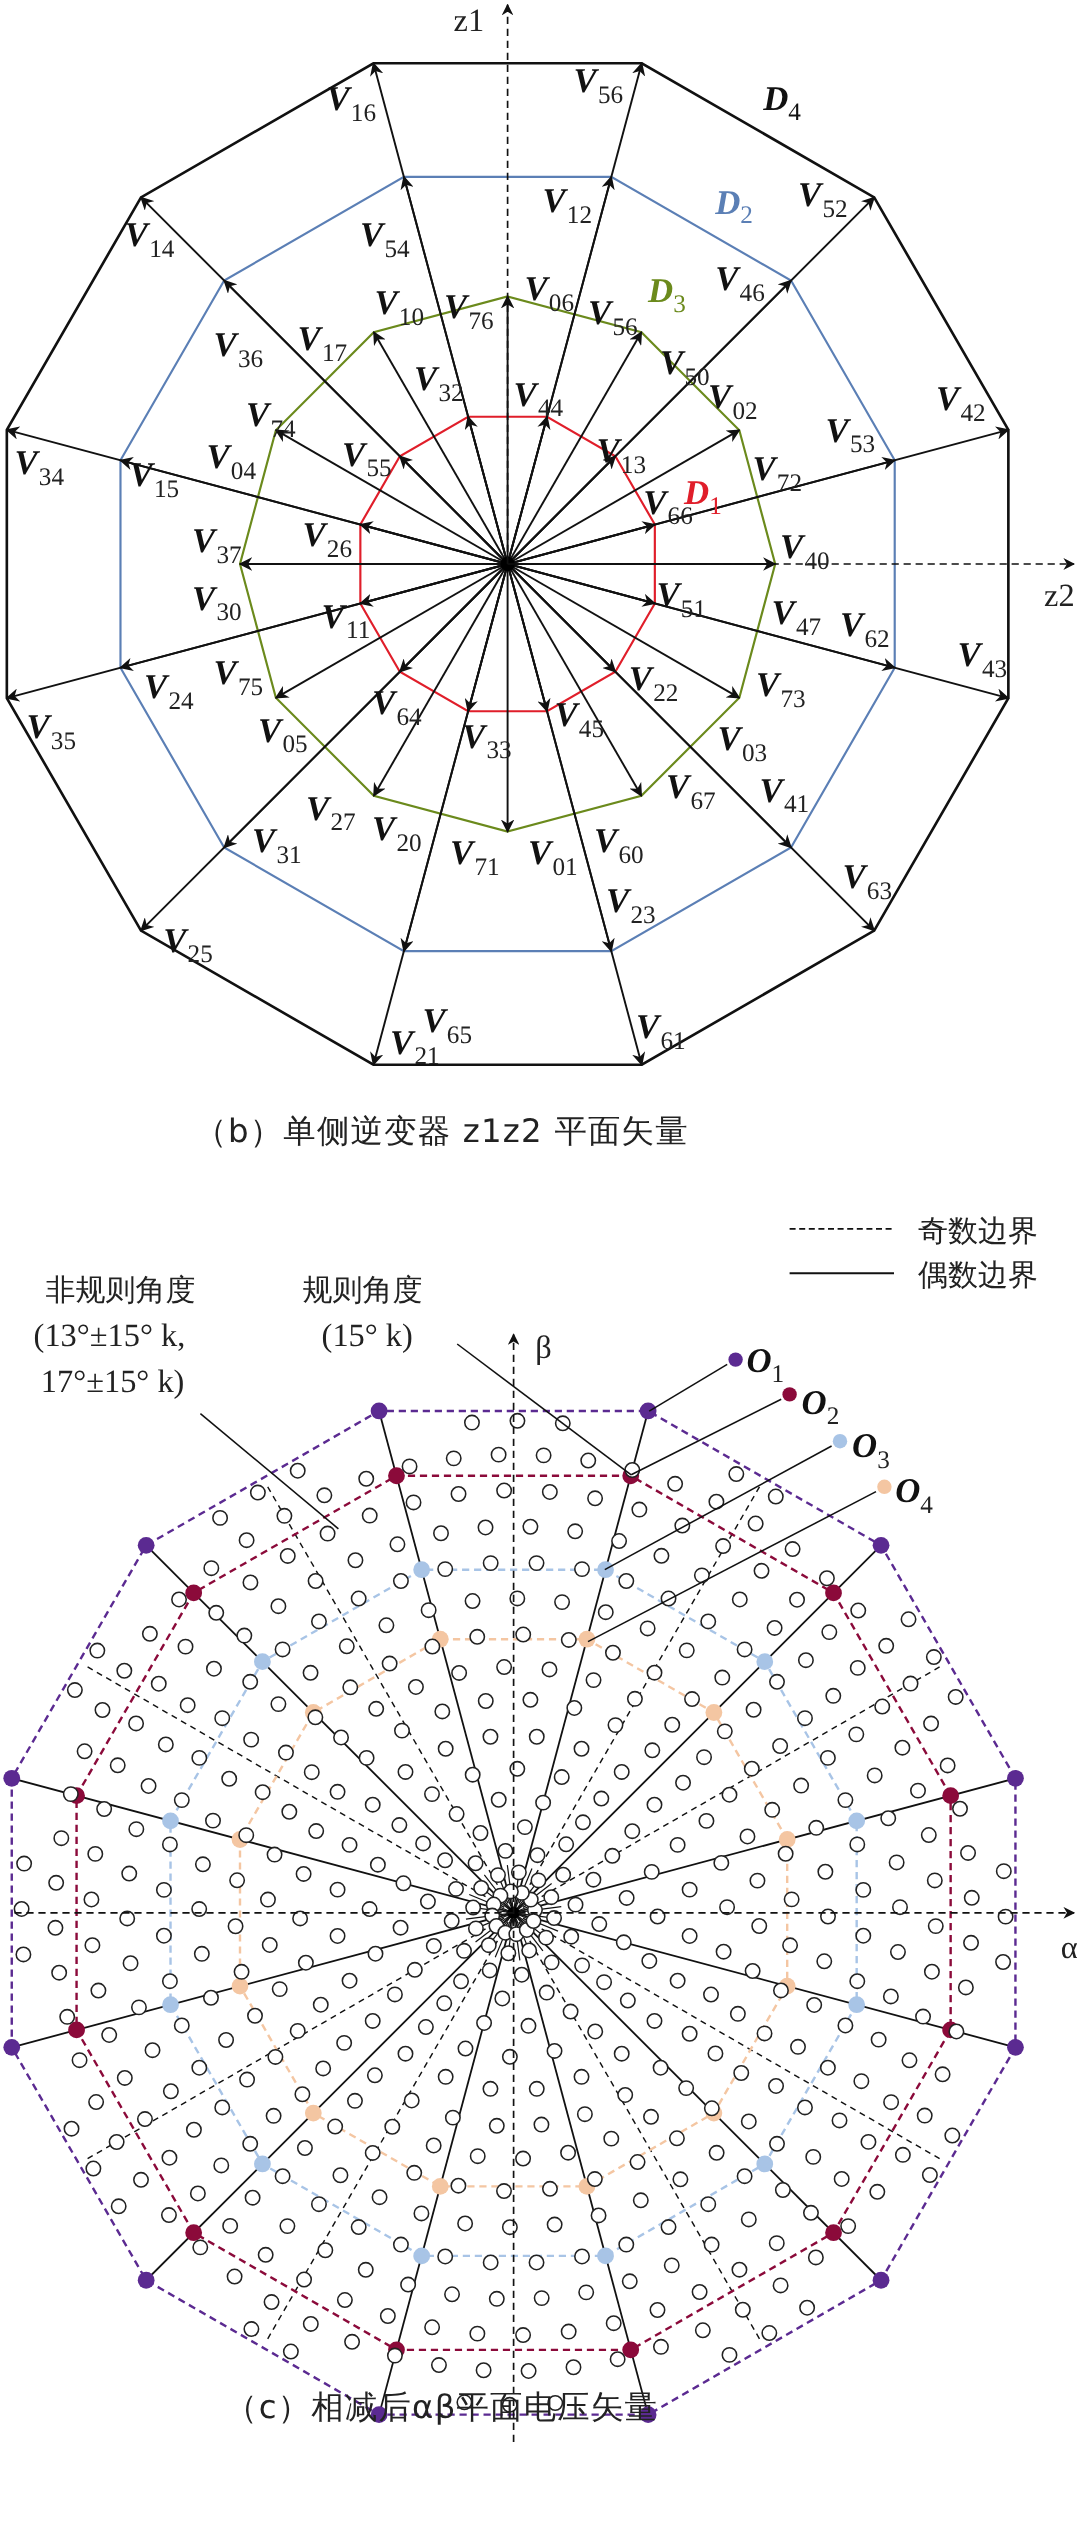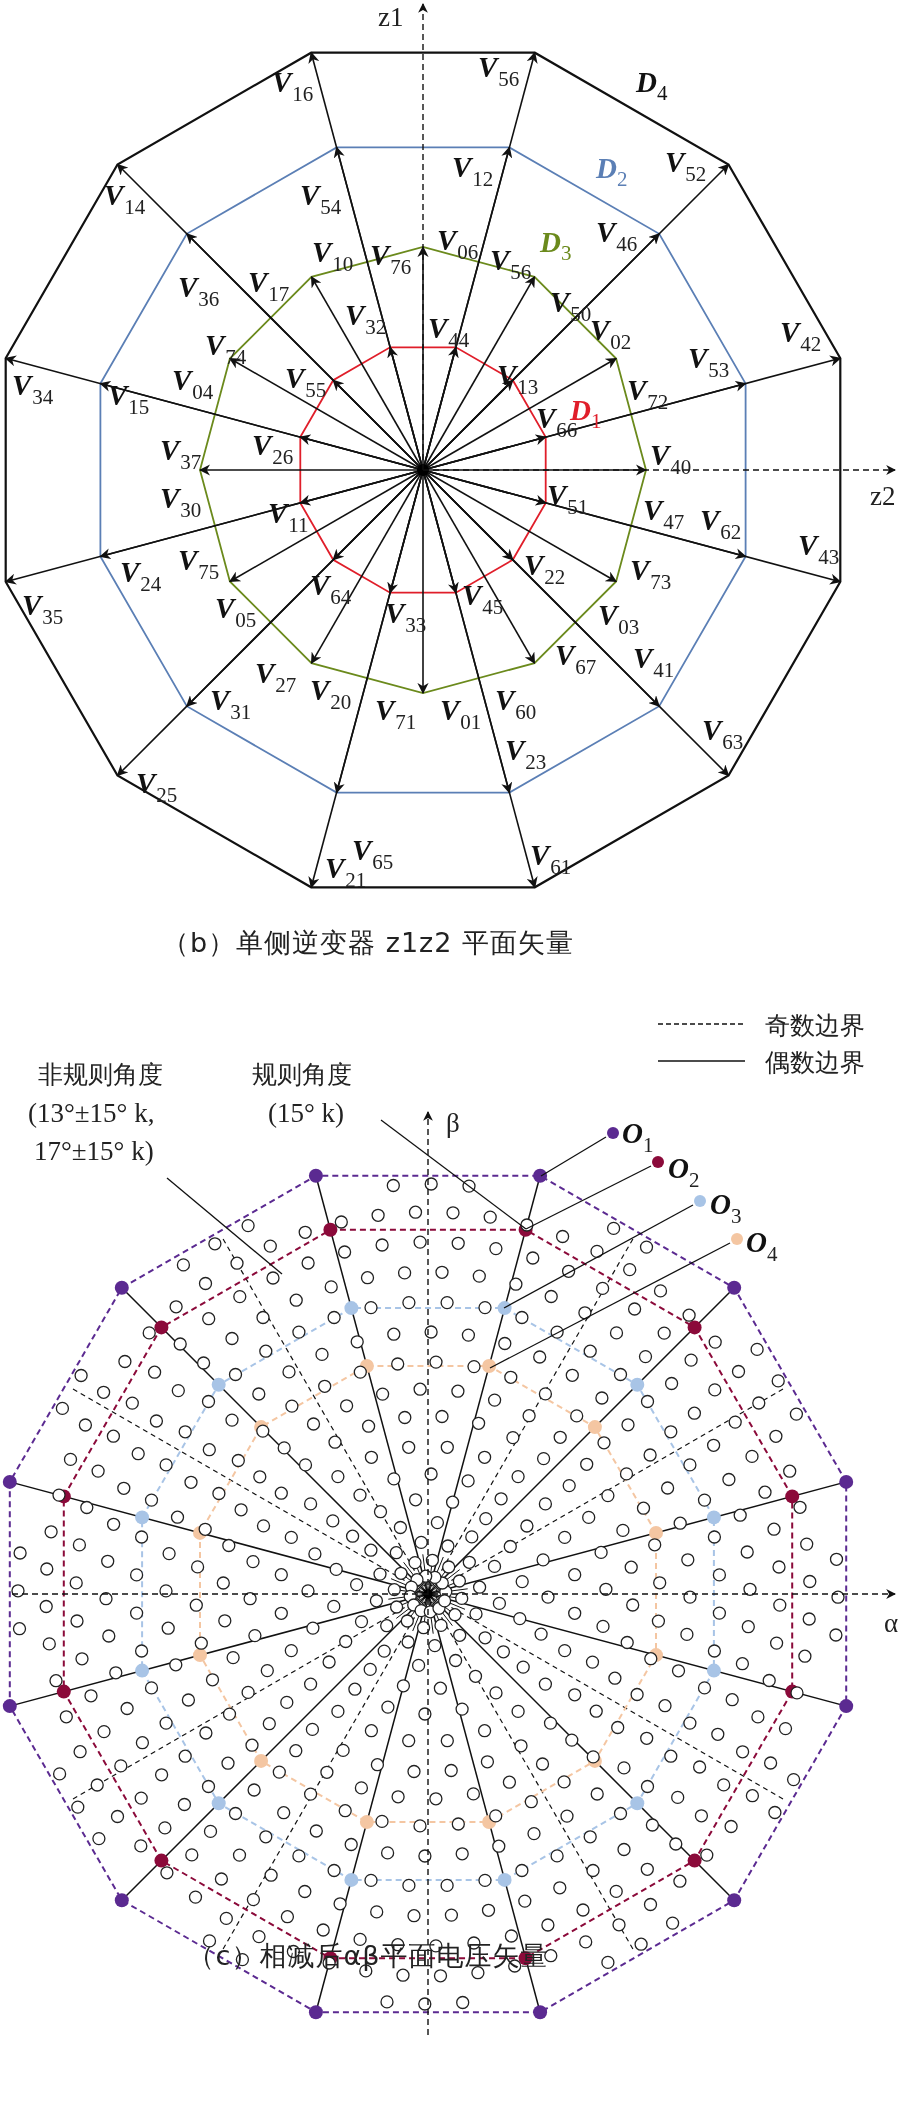--- a/index.html
+++ b/index.html
@@ -803,13 +803,13 @@
       <text x="668" y="1178" class="vlab">O<tspan class="vsub" dy="9">2</tspan></text>
       <line x1="504" y1="1308" x2="693" y2="1205" stroke="#111" stroke-width="1.3"></line>
       <circle cx="700" cy="1201" r="6" fill="#a8c4e6"></circle>
       <text x="710" y="1214" class="vlab">O<tspan class="vsub" dy="9">3</tspan></text>
       <line x1="490" y1="1368" x2="730" y2="1243" stroke="#111" stroke-width="1.3"></line>
       <circle cx="737" cy="1239" r="6" fill="#f4c6a2"></circle>
       <text x="746" y="1252" class="vlab">O<tspan class="vsub" dy="9">4</tspan></text>
     </g>
 </svg>
 
-<div class="caption" style="top:1938px">（c）相减后αβ平面电压矢量</div>
+<div class="caption" style="top:1988px">（c）相减后αβ平面电压矢量</div>
 
 </body></html>

